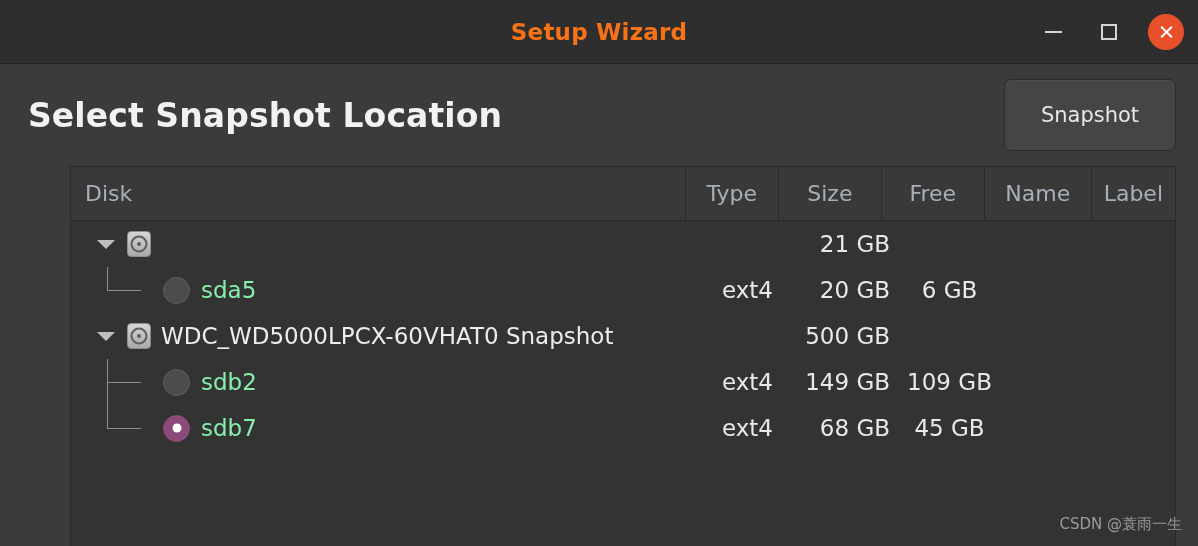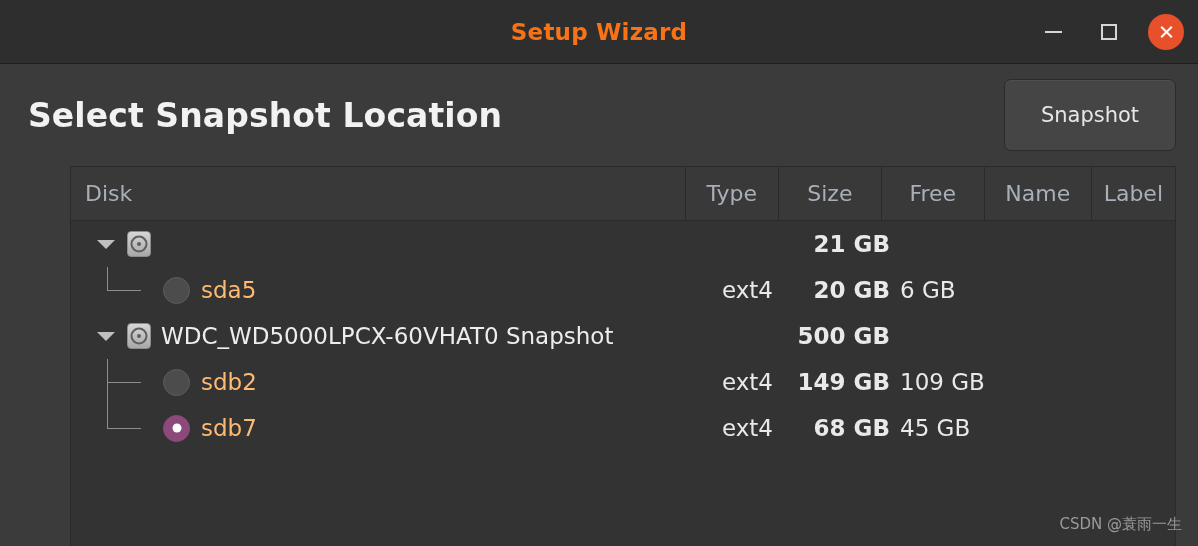--- a/index.html
+++ b/index.html
@@ -168,22 +168,22 @@
     font-size: 23px;
     color: #e9e9e9;
   }
   .cell {
     display: flex;
     align-items: center;
     height: 100%;
   }
   .cell.c-disk  { width: 629px; padding-left: 14px; overflow: hidden; white-space: nowrap; }
   .cell.c-type  { width: 95px;  justify-content: center; }
-  .cell.c-size  { width: 105px; justify-content: flex-end; padding-right: 10px; font-weight: bold; }
-  .cell.c-free  { width: 105px; justify-content: flex-start; padding-right: 6px; }
+  .cell.c-size  { width: 105px; justify-content: flex-end; padding-right: 10px; }
+  .cell.c-free  { width: 105px; justify-content: center; padding-right: 6px; }
   .cell.c-name  { width: 109px; justify-content: center; }
   .cell.c-label { flex: 1;      justify-content: center; }
 
   
   .expander {
     width: 30px; height: 100%;
     display: flex; align-items: center; justify-content: center;
     margin-left: 6px;
     cursor: pointer;
   }
@@ -263,21 +263,21 @@
   .radio.selected::after {
     content: "";
     position: absolute;
     left: 50%; top: 50%;
     transform: translate(-50%, -50%);
     width: 9px; height: 9px;
     border-radius: 50%;
     background: #ffffff;
   }
 
-  .part-label { font-size: 23px; color: #fdba74; }
+  .part-label { font-size: 23px; color: #86efac; }
   .disk-label { font-size: 23px; color: #ededed; }
 
   .watermark {
     position: absolute;
     right: 16px;
     bottom: 12px;
     font-size: 15px;
     color: #9a9a9a;
     pointer-events: none;
   }

